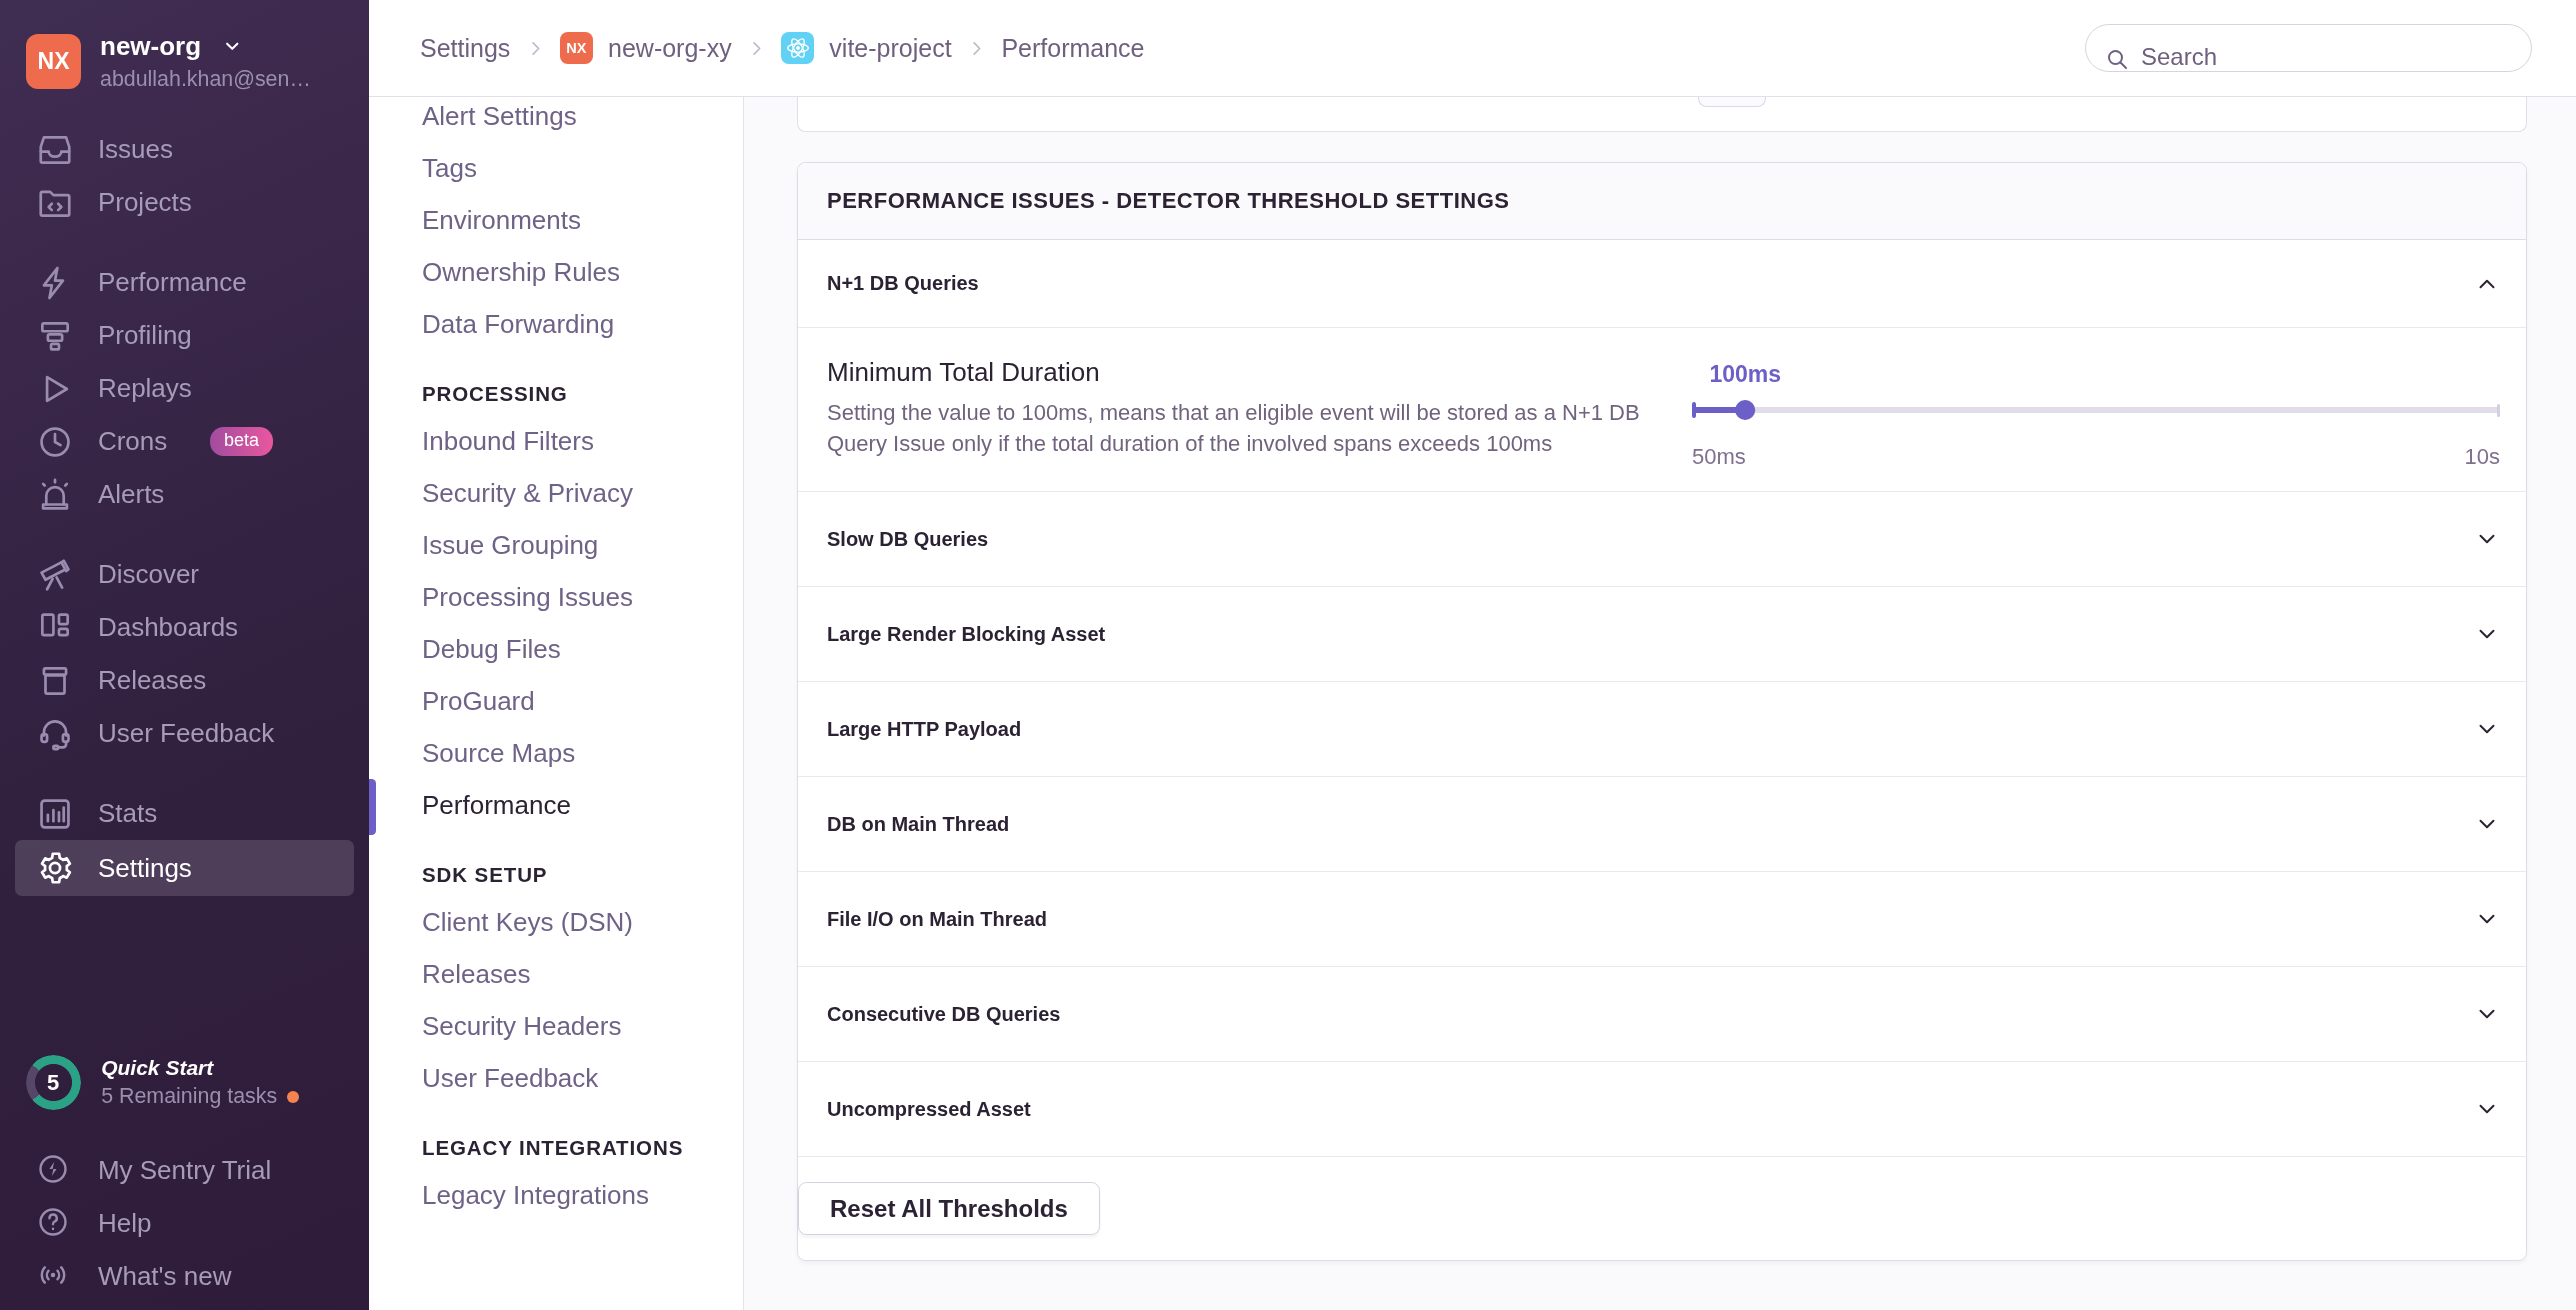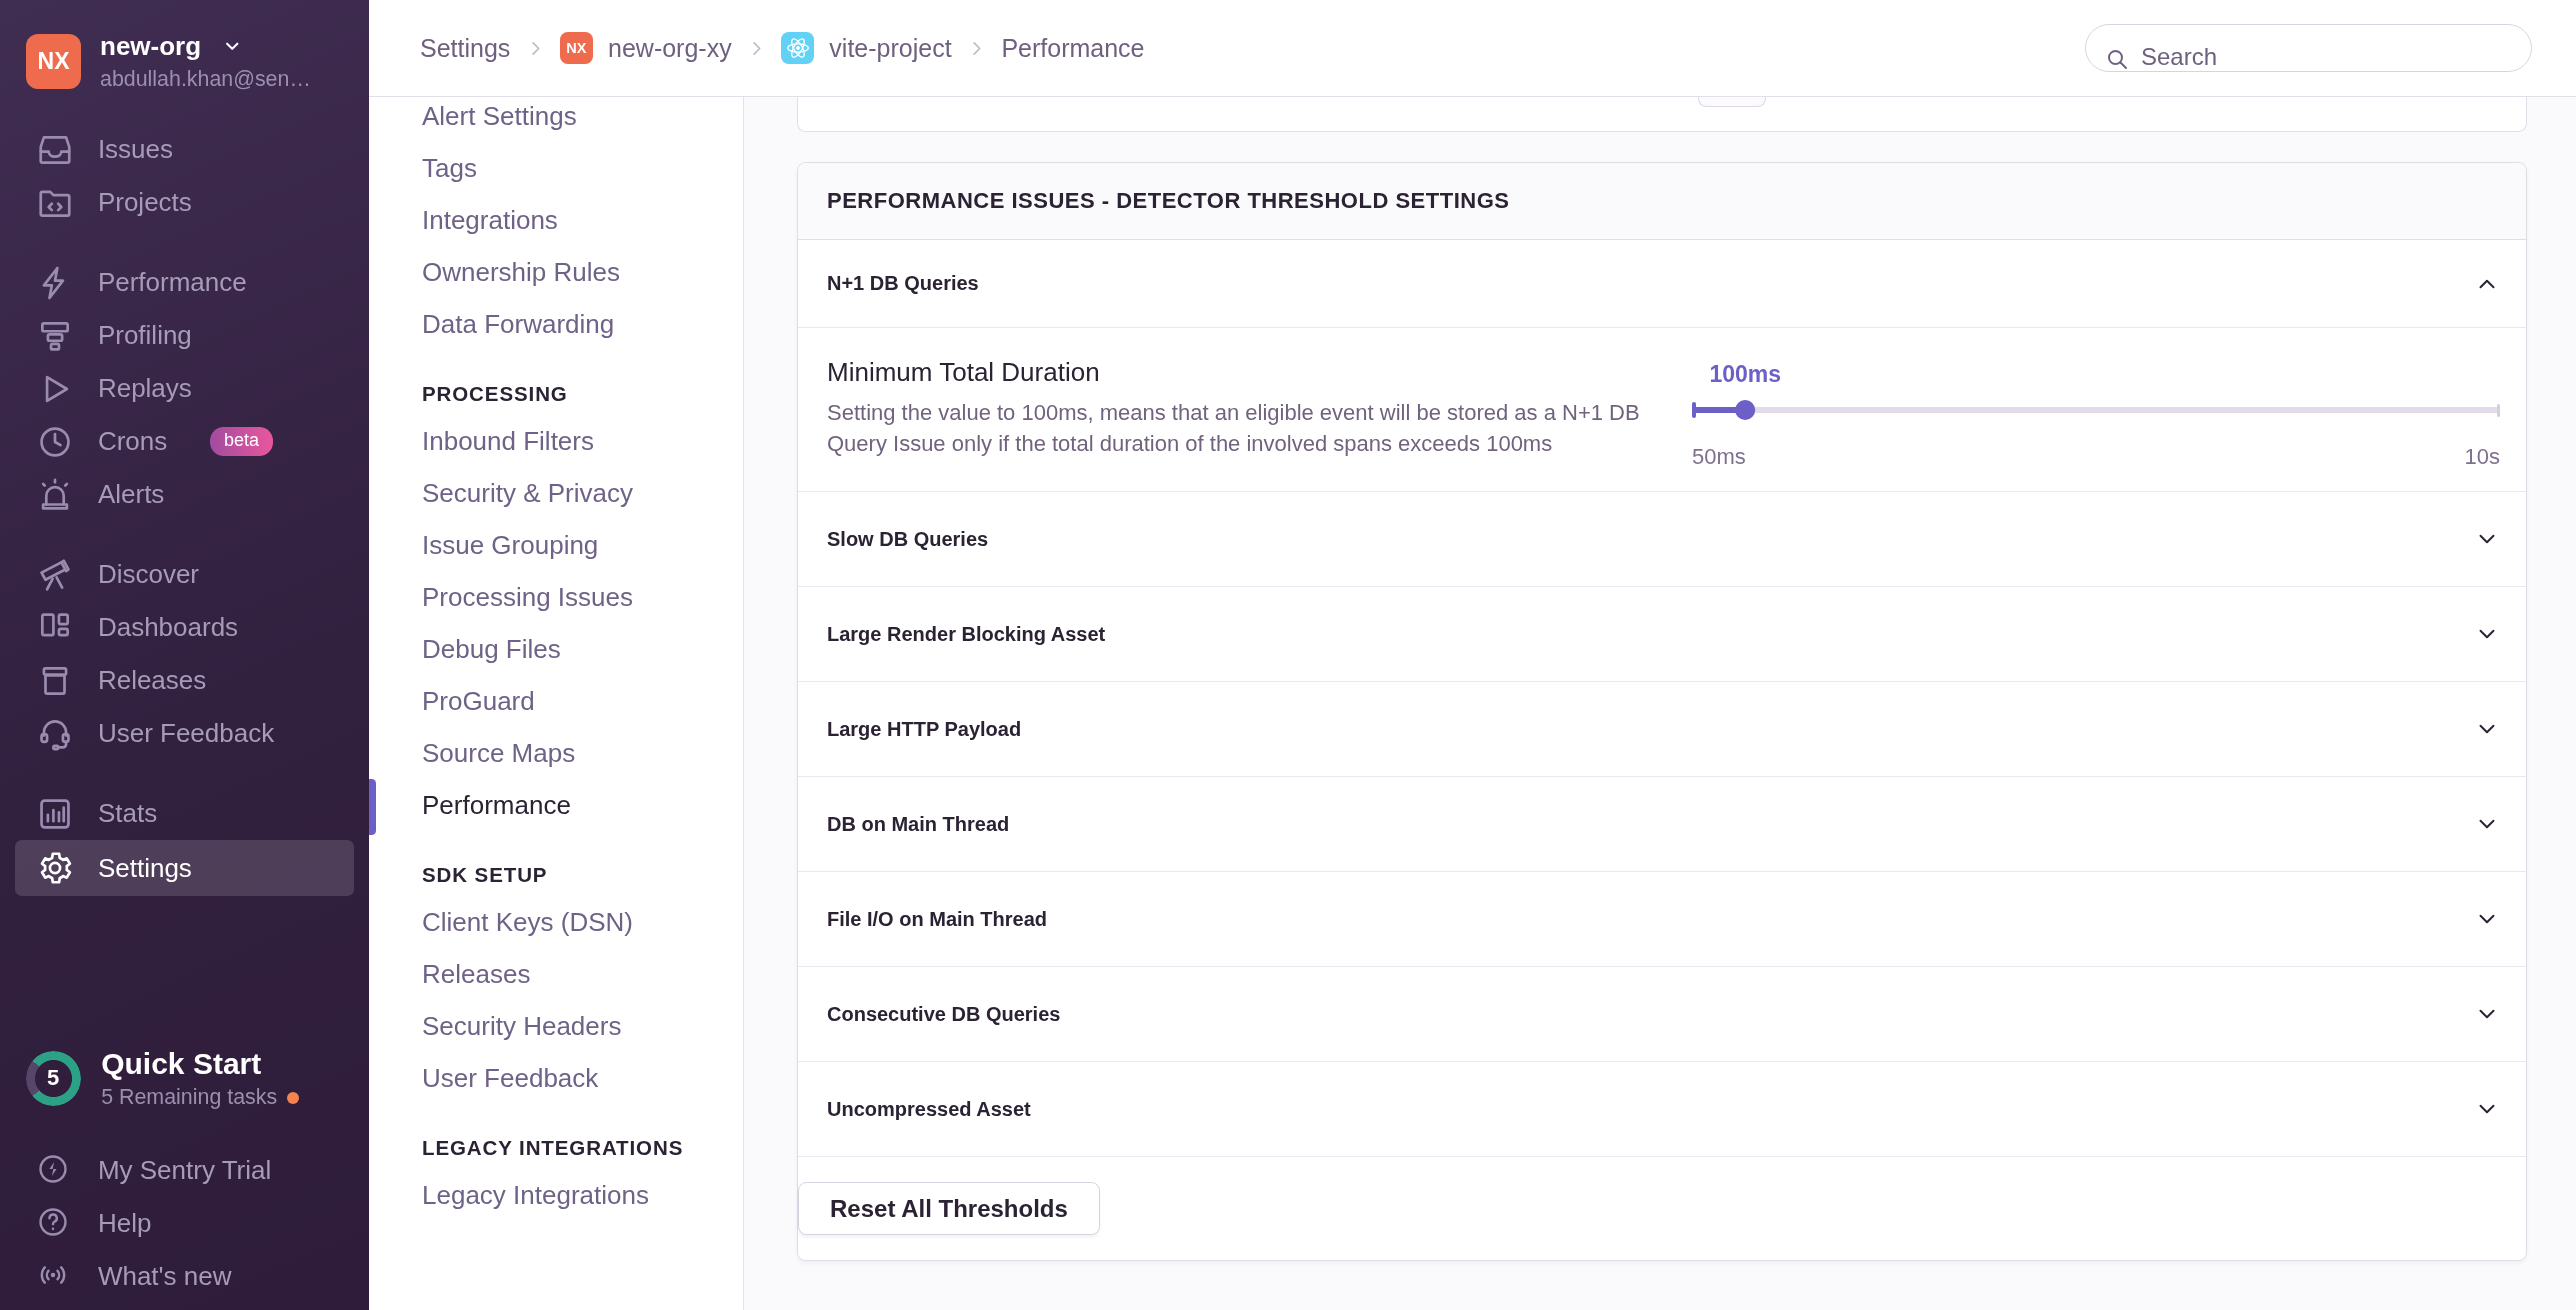--- a/index.html
+++ b/index.html
@@ -28,21 +28,21 @@
                 font-size:18px; padding:3.4px 13.7px 5.1px; border-radius:13.7px; }
   .spacer { flex:1; }
   .quick-start { display:flex; align-items:center; gap:20.5px; margin:0 15.4px 34px; padding-left:10.3px; cursor:pointer; }
   .qs-ring-wrap { position:relative; width:55px; height:55px; flex:none; }
   .qs-ring { position:absolute; inset:0; border-radius:50%;
              background:conic-gradient(from 310deg,#2ba185 0 280deg,#564768 280deg 360deg);
              -webkit-mask:radial-gradient(farthest-side,transparent calc(100% - 9.4px),#000 calc(100% - 8.6px));
              mask:radial-gradient(farthest-side,transparent calc(100% - 9.4px),#000 calc(100% - 8.6px)); }
   .qs-num { position:absolute; inset:0; display:flex; align-items:center; justify-content:center;
             color:#fff; font-size:22px; font-weight:bold; }
-  .qs-title { color:#fff; font-size:30px; font-weight:600; }
+  .qs-title { color:#fff; font-size:21px; font-weight:600;font-style:italic; }
   .qs-sub { color:#9c8fae; font-size:21.4px; margin-top:4.3px; display:flex; align-items:center; gap:10.3px; }
   .qs-dot { width:12px; height:12px; border-radius:50%; background:#f4834f; }
   .side-footer { padding-bottom:7px; }
 
   
   .main { flex:1; display:flex; flex-direction:column; min-width:0; }
   .topbar { height:97px; flex:none; background:#fff; border-bottom:1.7px solid #e4dee9;
             display:flex; align-items:center; padding:0 44px 0 51px; }
   .crumbs { display:flex; align-items:center; gap:15.4px; font-size:25px; color:#6f607f; }
   .crumb { cursor:pointer; }
@@ -320,21 +320,21 @@
         <input type="text" placeholder="Search" style="">
       </div>
     </div>
 
     <div class="content-row">
 
       <div class="settings-nav">
         <div class="snav-indicator"></div>
         <div class="snav-item first">Alert Settings</div>
         <div class="snav-item">Tags</div>
-        <div class="snav-item">Integrations</div>
+        <div class="snav-item">Environments</div>
         <div class="snav-item">Ownership Rules</div>
         <div class="snav-item">Data Forwarding</div>
         <div class="snav-header">PROCESSING</div>
         <div class="snav-item">Inbound Filters</div>
         <div class="snav-item">Security &amp; Privacy</div>
         <div class="snav-item">Issue Grouping</div>
         <div class="snav-item">Processing Issues</div>
         <div class="snav-item">Debug Files</div>
         <div class="snav-item">ProGuard</div>
         <div class="snav-item">Source Maps</div>

